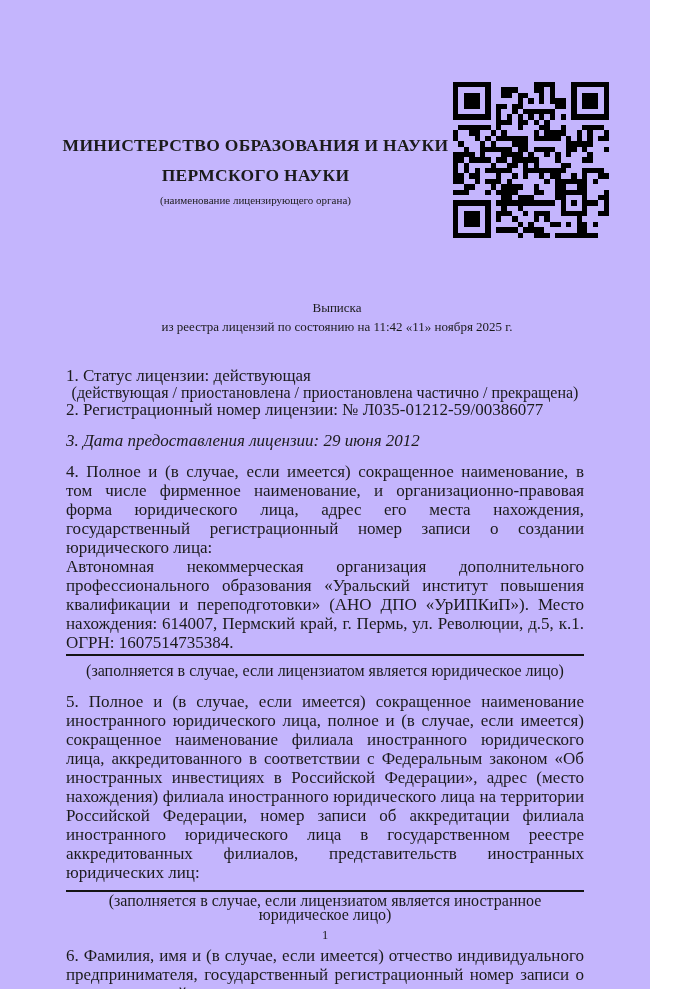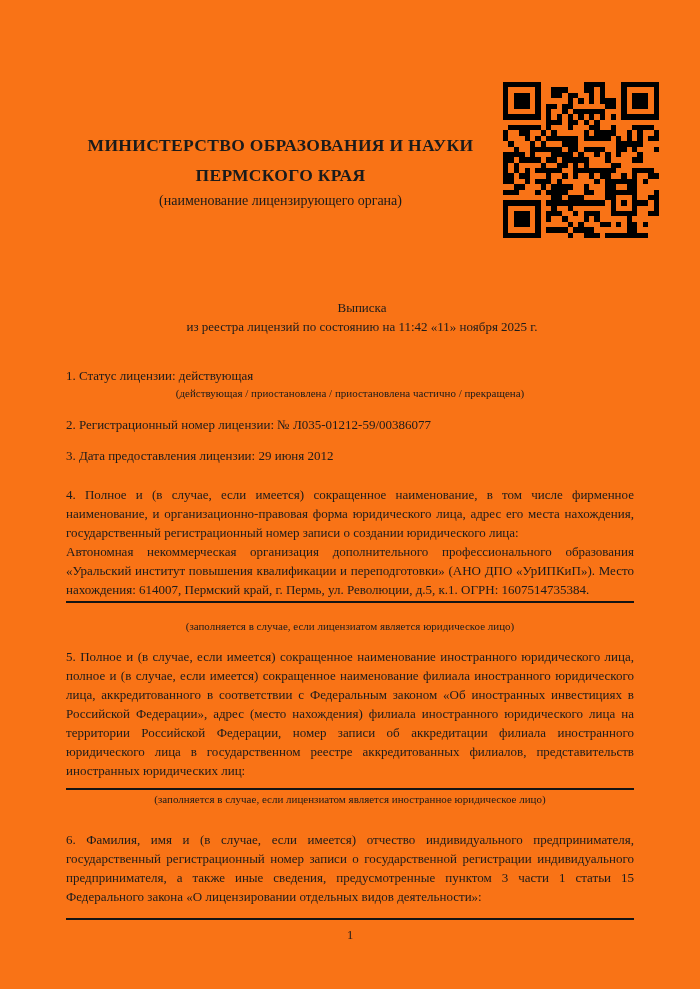--- a/index.html
+++ b/index.html
@@ -2,23 +2,23 @@
 <html lang="ru"><head>
 <meta charset="utf-8">
 <style>
   html, body {
     margin: 0;
     padding: 0;
     background: #ffffff;
   }
   .page {
     position: relative;
-    width: 700px;
+    width: 650px;
     height: 989px;
-    background: #f97316;
+    background: #c4b5fd;
     color: #1b1b1b;
     font-family: "Liberation Serif", "DejaVu Serif", serif;
     overflow: hidden;
   }
   .header {
     display: flex;
     justify-content: space-between;
     align-items: flex-start;
     padding: 82px 41px 0 58px;
   }
@@ -27,63 +27,63 @@
     padding-top: 48px;
     text-align: center;
   }
   .ministry-line {
     font-size: 17.5px;
     font-weight: bold;
     line-height: 30px;
     letter-spacing: 0.3px;
   }
   .ministry-caption {
-    font-size: 14px;
+    font-size: 11px;
     line-height: 13px;
     margin-top: 4px;
   }
   .qr {
     flex: 0 0 156px;
     width: 156px;
     height: 156px;
   }
   .doc-title {
     margin-top: 60px;
     text-align: center;
     font-size: 13px;
     line-height: 19px;
     padding-left: 24px;
   }
   .content {
     padding: 0 66px;
   }
   .item {
-    font-size: 13px;
+    font-size: 17px;
     line-height: 19px;
     text-align: justify;
   }
   .item p {
     margin: 0;
   }
   .center-caption {
     text-align: center;
-    font-size: 11px;
+    font-size: 16px;
     line-height: 14px;
   }
   .rule {
     border-top: 2px solid #141414;
     height: 0;
   }
   .mt-item1   { margin-top: 30px; }
   .mt-cap1    { margin-top: 1px; }
-  .mt-item2   { margin-top: 15px; }
-  .mt-item3   { margin-top: 12px; }
-  .mt-item4   { margin-top: 20px; }
+  .mt-item2   { }
+  .mt-item3   { margin-top: 12px; font-style: italic; }
+  .mt-item4   { margin-top: 12px; }
   .mt-rule4   { margin-top: 2px; }
-  .mt-cap4    { margin-top: 16px; }
+  .mt-cap4    { margin-top: 8px; }
   .mt-item5   { margin-top: 14px; }
   .mt-rule5   { margin-top: 8px; }
   .mt-cap5    { margin-top: 2px; }
   .mt-item6   { margin-top: 24px; }
   .mt-rule6   { margin-top: 12px; }
   .mt-cap6    { margin-top: 2px; }
   .mt-item7   { margin-top: 17px; }
   .page-number {
     position: absolute;
     left: 0;
@@ -94,21 +94,21 @@
   }
 </style>
 </head>
 <body>
 
 <div class="page">
 
   <div class="header">
     <div class="ministry">
       <div class="ministry-line">МИНИСТЕРСТВО ОБРАЗОВАНИЯ И НАУКИ</div>
-      <div class="ministry-line">ПЕРМСКОГО КРАЯ</div>
+      <div class="ministry-line">ПЕРМСКОГО НАУКИ</div>
       <div class="ministry-caption">(наименование лицензирующего органа)</div>
     </div>
     <svg class="qr" id="qr-svg" viewBox="0 0 29 29" shape-rendering="crispEdges" aria-label="QR code">
         <rect x="0" y="0" width="1" height="1" fill="#000000"></rect>
         <rect x="1" y="0" width="1" height="1" fill="#000000"></rect>
         <rect x="2" y="0" width="1" height="1" fill="#000000"></rect>
         <rect x="3" y="0" width="1" height="1" fill="#000000"></rect>
         <rect x="4" y="0" width="1" height="1" fill="#000000"></rect>
         <rect x="5" y="0" width="1" height="1" fill="#000000"></rect>
         <rect x="6" y="0" width="1" height="1" fill="#000000"></rect>

